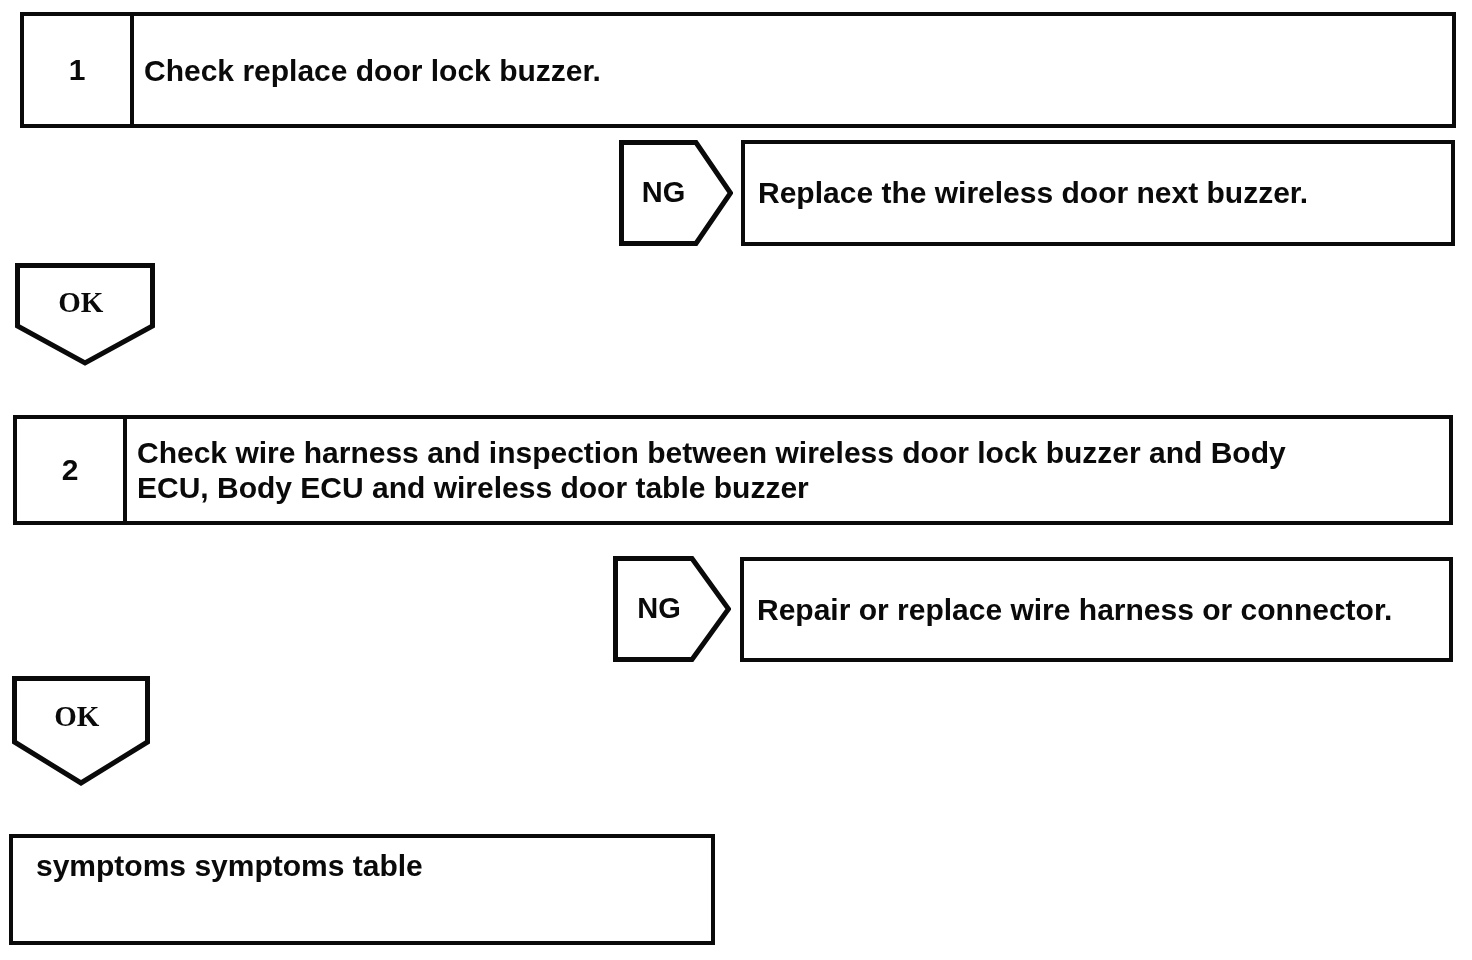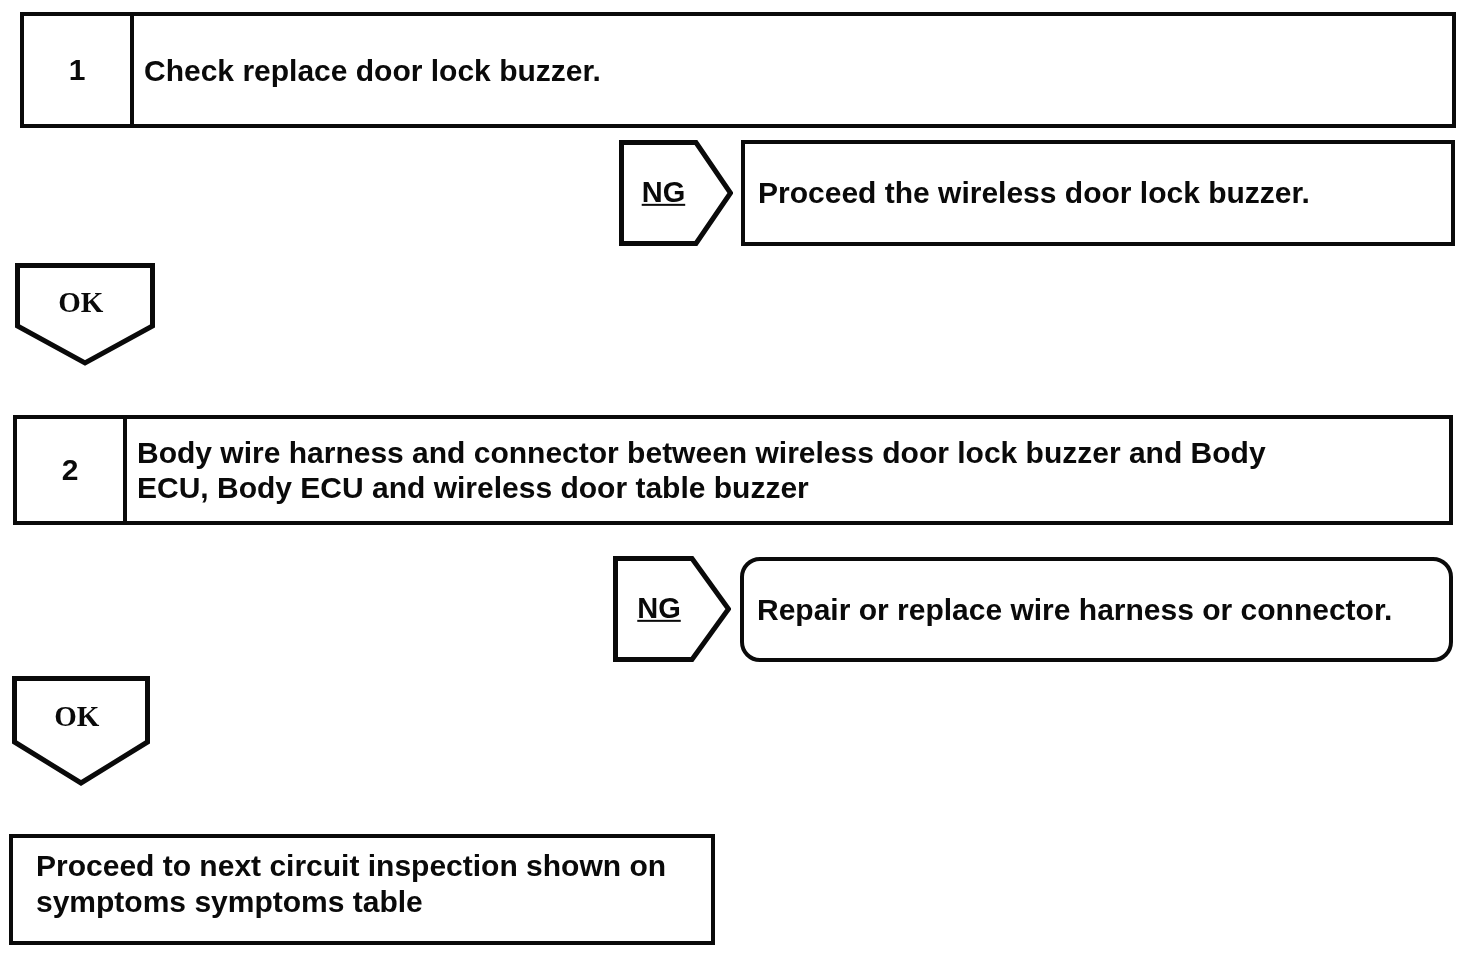--- a/index.html
+++ b/index.html
@@ -64,21 +64,20 @@
   .arrow .lbl {
     position: absolute;
     font-size: 29px;
   }
   .ng-arrow .lbl {
     left: 0;
     width: 78%;
     top: 50%;
     transform: translateY(-52%);
     text-align: center;
-    text-decoration: underline;
   }
   .ok-arrow .lbl {
     left: 0;
     width: 94%;
     top: 22%;
     text-align: center;
     font-family: Liberation Serif, serif;
   }
 </style>
 </head>
@@ -97,61 +96,60 @@
 
   <div class="arrow ng-arrow" style="left:619px; top:140px; width:114px; height:106px;">
     <svg viewBox="0 0 114 106" preserveAspectRatio="none">
       <polygon points="2.5,2.5 77,2.5 111.5,53 77,103.5 2.5,103.5" fill="#ffffff" stroke="#0a0a0a" stroke-width="5" stroke-linejoin="miter"></polygon>
     </svg>
     <span class="lbl">NG</span>
   </div>
 
   <div class="box" style="left:741px; top:140px; width:714px; height:106px;">
     <div class="result-wrap">
-      <div class="line">Proceed the wireless door lock buzzer.</div>
+      <div class="line">Replace the wireless door next buzzer.</div>
     </div>
   </div>
 
   <div class="arrow ok-arrow" style="left:15px; top:263px; width:140px; height:103px;">
     <svg viewBox="0 0 140 103" preserveAspectRatio="none">
       <polygon points="2.5,2.5 137.5,2.5 137.5,63 70,100 2.5,63" fill="#ffffff" stroke="#0a0a0a" stroke-width="5" stroke-linejoin="miter"></polygon>
     </svg>
     <span class="lbl">OK</span>
   </div>
 
   <div class="box" style="left:13px; top:415px; width:1440px; height:110px;">
     <div class="num-cell">
       <span>2</span>
     </div>
     <div class="title-wrap">
-      <div class="line">Body wire harness and connector between wireless door lock buzzer and Body</div>
+      <div class="line">Check wire harness and inspection between wireless door lock buzzer and Body</div>
       <div class="line">ECU, Body ECU and wireless door table buzzer</div>
     </div>
   </div>
 
   <div class="arrow ng-arrow" style="left:613px; top:556px; width:118px; height:106px;">
     <svg viewBox="0 0 118 106" preserveAspectRatio="none">
       <polygon points="2.5,2.5 79,2.5 115.5,53 79,103.5 2.5,103.5" fill="#ffffff" stroke="#0a0a0a" stroke-width="5" stroke-linejoin="miter"></polygon>
     </svg>
     <span class="lbl">NG</span>
   </div>
 
-  <div class="box" style="left:740px; top:557px; width:713px; height:105px;border-radius:20px;">
+  <div class="box" style="left:740px; top:557px; width:713px; height:105px;">
     <div class="result-wrap">
       <div class="line">Repair or replace wire harness or connector.</div>
     </div>
   </div>
 
   <div class="arrow ok-arrow" style="left:12px; top:676px; width:138px; height:110px;">
     <svg viewBox="0 0 138 110" preserveAspectRatio="none">
       <polygon points="2.5,2.5 135.5,2.5 135.5,66 69,107 2.5,66" fill="#ffffff" stroke="#0a0a0a" stroke-width="5" stroke-linejoin="miter"></polygon>
     </svg>
     <span class="lbl">OK</span>
   </div>
 
   <div class="box end-box" style="left:9px; top:834px; width:706px; height:111px;">
     <div class="end-wrap">
-      <div class="line">Proceed to next circuit inspection shown on</div>
       <div class="line">symptoms symptoms table</div>
     </div>
   </div>
 
 </div>
 
 </body></html>

